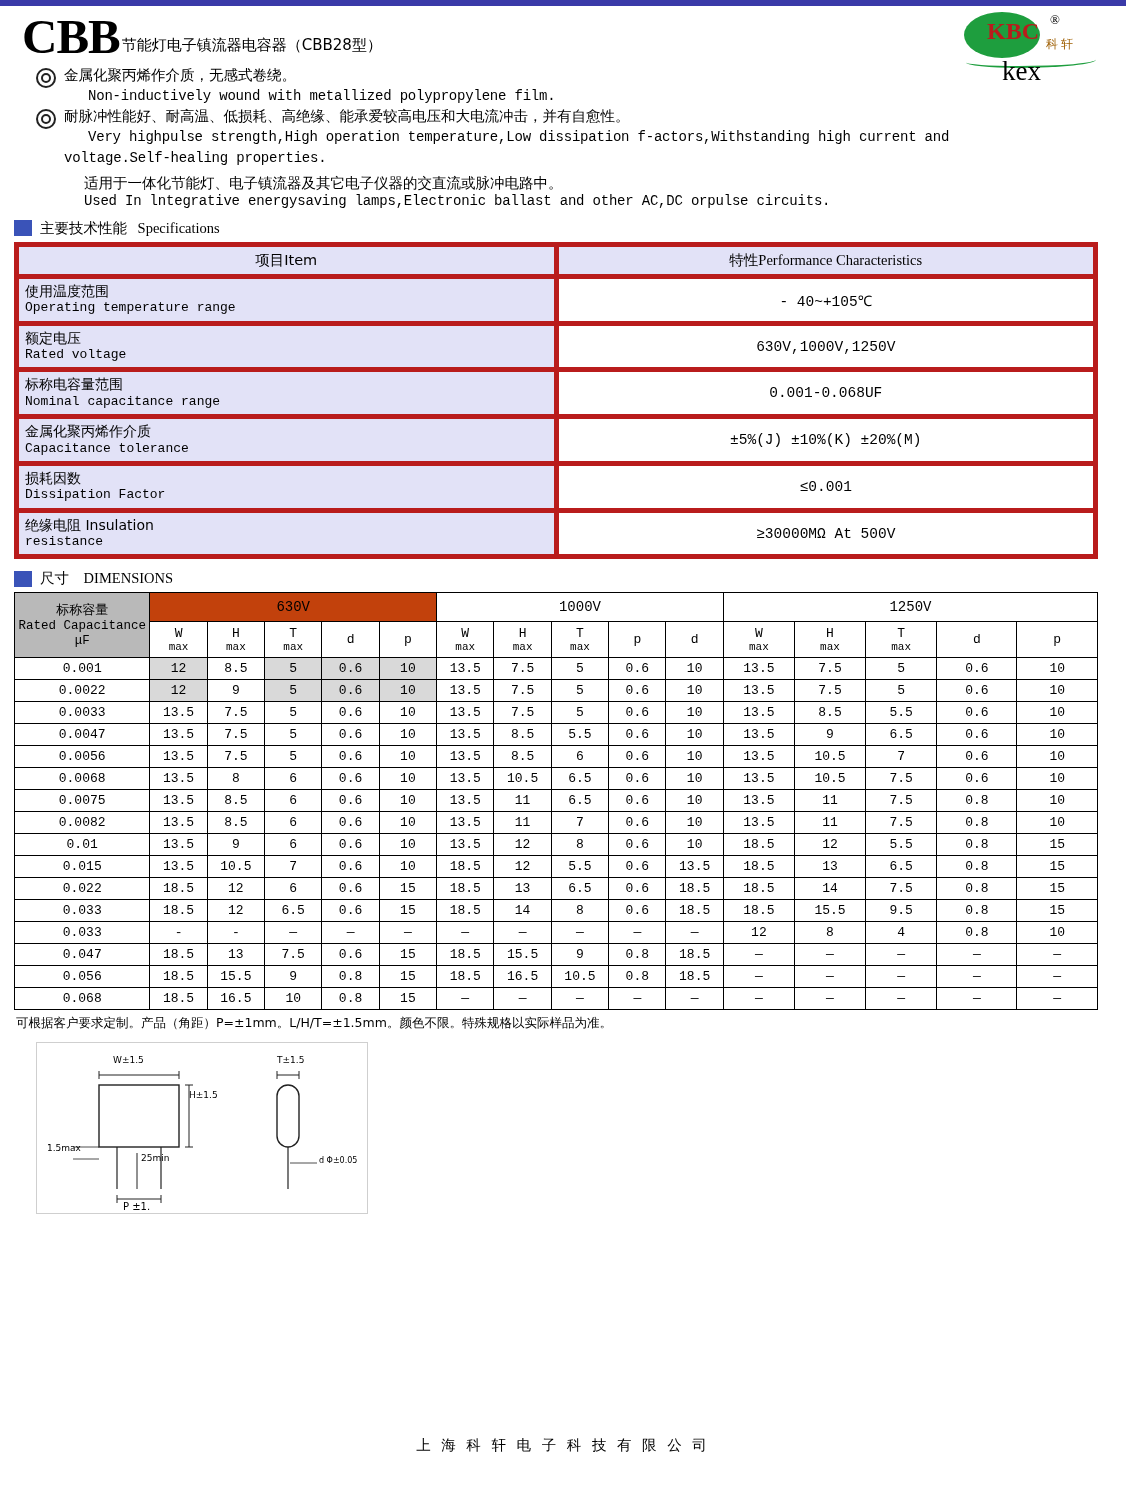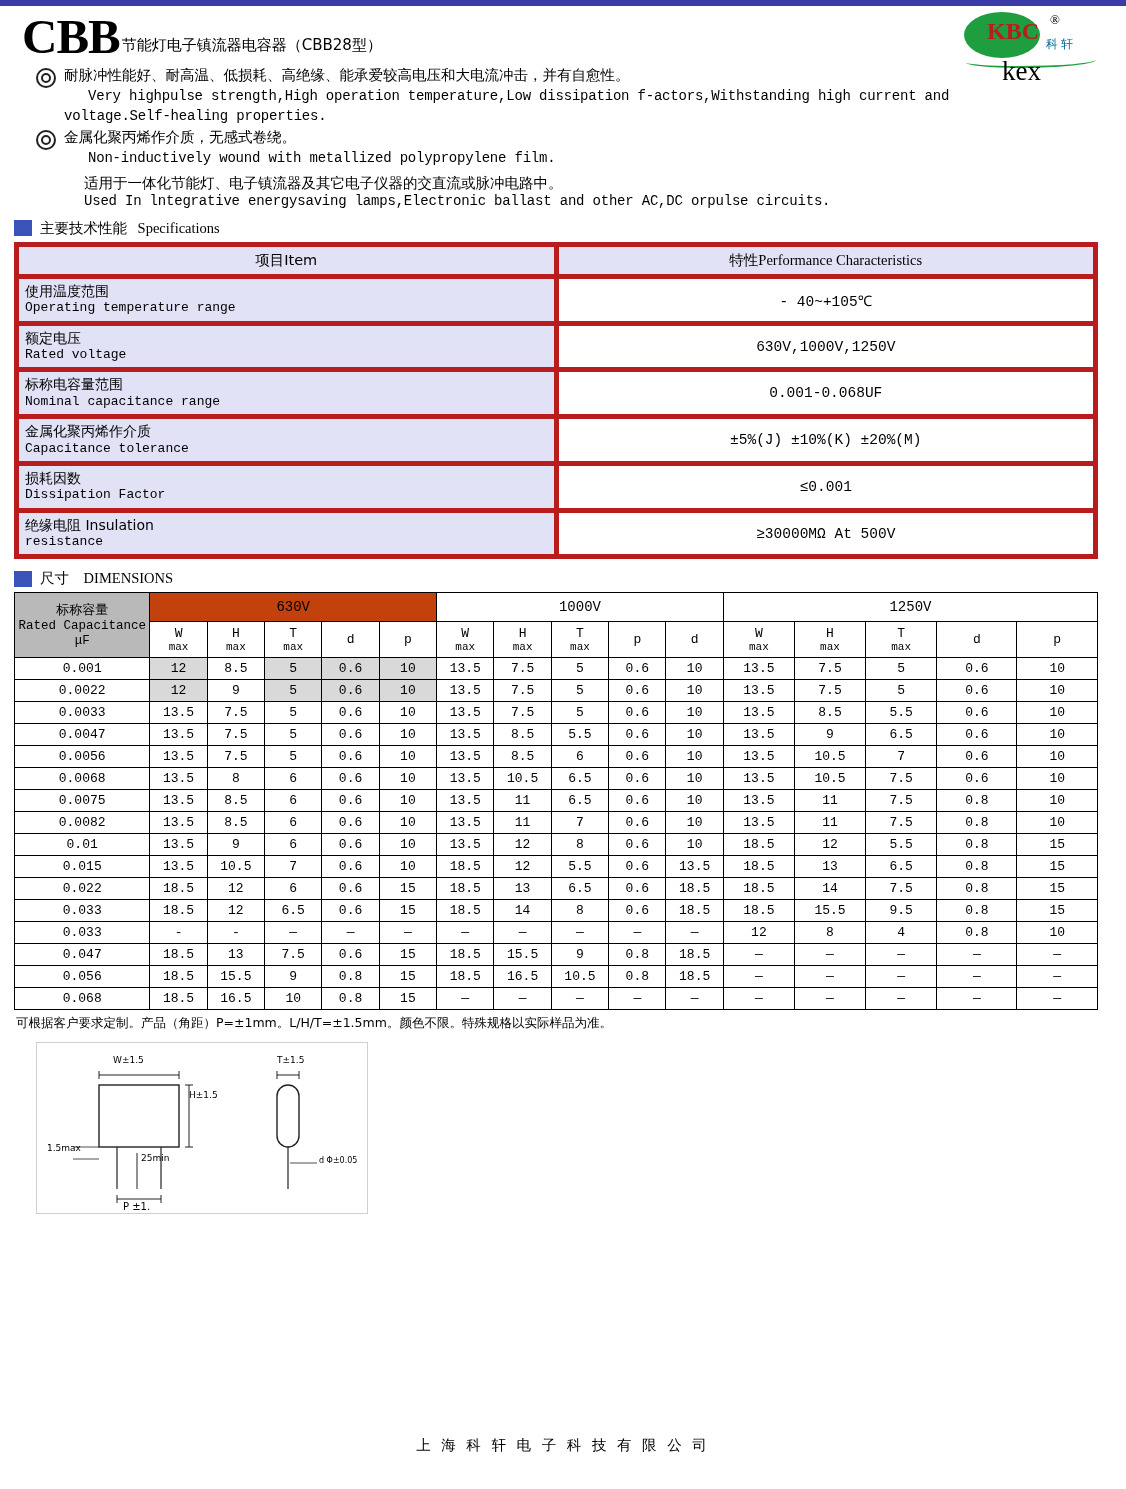--- a/index.html
+++ b/index.html
@@ -18,21 +18,21 @@
   .title-row{display:flex;align-items:flex-end;}
   .cbb{font-family:"Liberation Serif",serif;font-size:49px;font-weight:bold;letter-spacing:-1px;line-height:1;}
   .cbb-sub{font-family:"DejaVu Sans",sans-serif;font-size:15px;padding-bottom:6px;padding-left:2px;}
   .logo{position:absolute;right:26px;top:4px;width:150px;height:74px;}
   .logo .ell{
     position:absolute;left:14px;top:2px;width:76px;height:46px;border-radius:50%;
     background:#1e9e3e;
   }
   .logo .kbc{position:absolute;left:30px;top:8px;width:66px;text-align:center;color:#b91c1c;font-weight:bold;font-size:24px;font-family:"Liberation Serif",serif;}
   .logo .reg{position:absolute;left:100px;top:2px;font-size:13px;}
-  .logo .cn{position:absolute;left:96px;top:26px;font-size:12px;color:#0369a1;}
+  .logo .cn{position:absolute;left:96px;top:26px;font-size:12px;color:#a16207;}
   .logo .kex{position:absolute;left:52px;top:46px;font-size:27px;font-family:"Liberation Serif",serif;}
   .logo .swoosh{position:absolute;left:16px;top:44px;width:130px;height:12px;border-bottom:2px solid #1e9e3e;border-radius:0 0 60% 40%;}
 
   
   .bullets{margin-top:4px;}
   .brow{display:flex;align-items:flex-start;}
   .bullet{
     width:16px;height:16px;border:2px solid #222;border-radius:50%;
     position:relative;margin:3px 8px 0 14px;flex:0 0 auto;
   }
@@ -97,30 +97,30 @@
       <div class="reg">®</div>
       <div class="cn">科 轩</div>
       <div class="swoosh"></div>
       <div class="kex">kex</div>
     </div>
 
     <div class="bullets">
       <div class="brow">
         <div class="bullet"></div>
         <div class="btxt">
-          <div class="cn-line">耐脉冲性能好、耐高温、低损耗、高绝缘、能承爱较高电压和大电流冲击，并有自愈性。</div>
-          <div class="en-line" style="padding-left:24px;">Very highpulse strength,High operation temperature,Low dissipation f-actors,Withstanding high current and</div>
-          <div class="en-line" style="padding-left:0px;">voltage.Self-healing properties.</div>
+          <div class="cn-line">金属化聚丙烯作介质，无感式卷绕。</div>
+          <div class="en-line indent" style="padding-left:24px;">Non-inductively wound with metallized polypropylene film.</div>
         </div>
       </div>
       <div class="brow">
         <div class="bullet"></div>
         <div class="btxt">
-          <div class="cn-line">金属化聚丙烯作介质，无感式卷绕。</div>
-          <div class="en-line indent" style="padding-left:24px;">Non-inductively wound with metallized polypropylene film.</div>
+          <div class="cn-line">耐脉冲性能好、耐高温、低损耗、高绝缘、能承爱较高电压和大电流冲击，并有自愈性。</div>
+          <div class="en-line" style="padding-left:24px;">Very highpulse strength,High operation temperature,Low dissipation f-actors,Withstanding high current and</div>
+          <div class="en-line" style="padding-left:0px;">voltage.Self-healing properties.</div>
         </div>
       </div>
       <div style="margin-top:6px;">
         <div class="cn-line" style="padding-left:62px;">适用于一体化节能灯、电子镇流器及其它电子仪器的交直流或脉冲电路中。</div>
         <div class="en-line" style="padding-left:62px;">Used In lntegrative energysaving lamps,Electronic ballast and other AC,DC orpulse circuits.</div>
       </div>
     </div>
   </div>
 
   <div class="sec">

